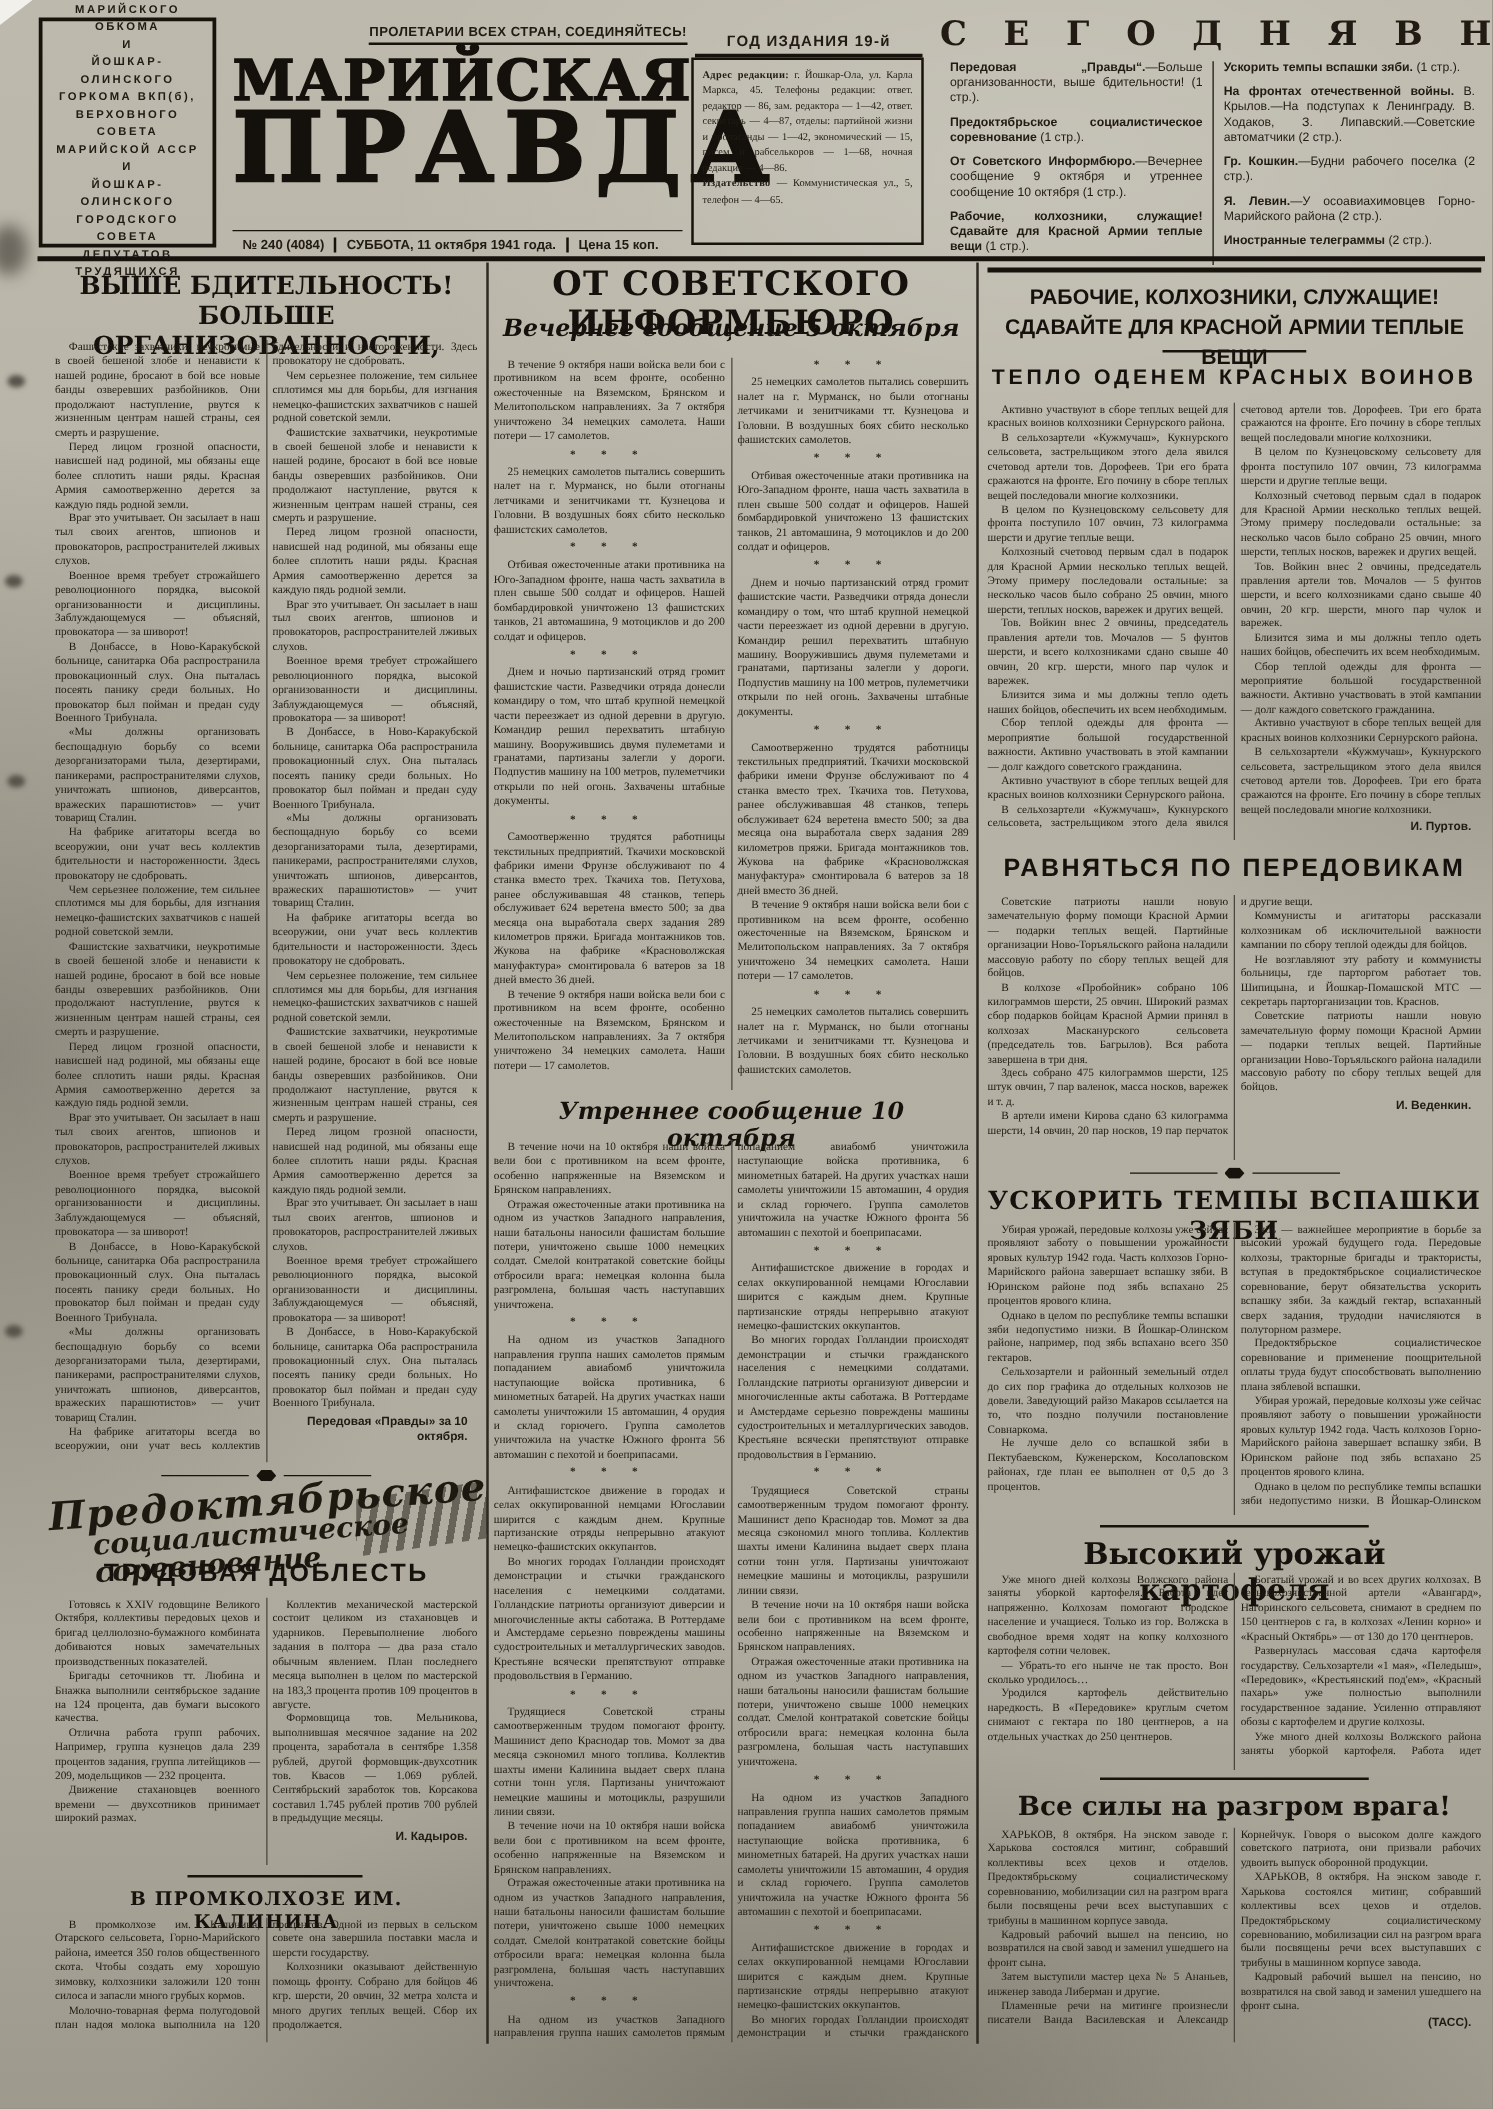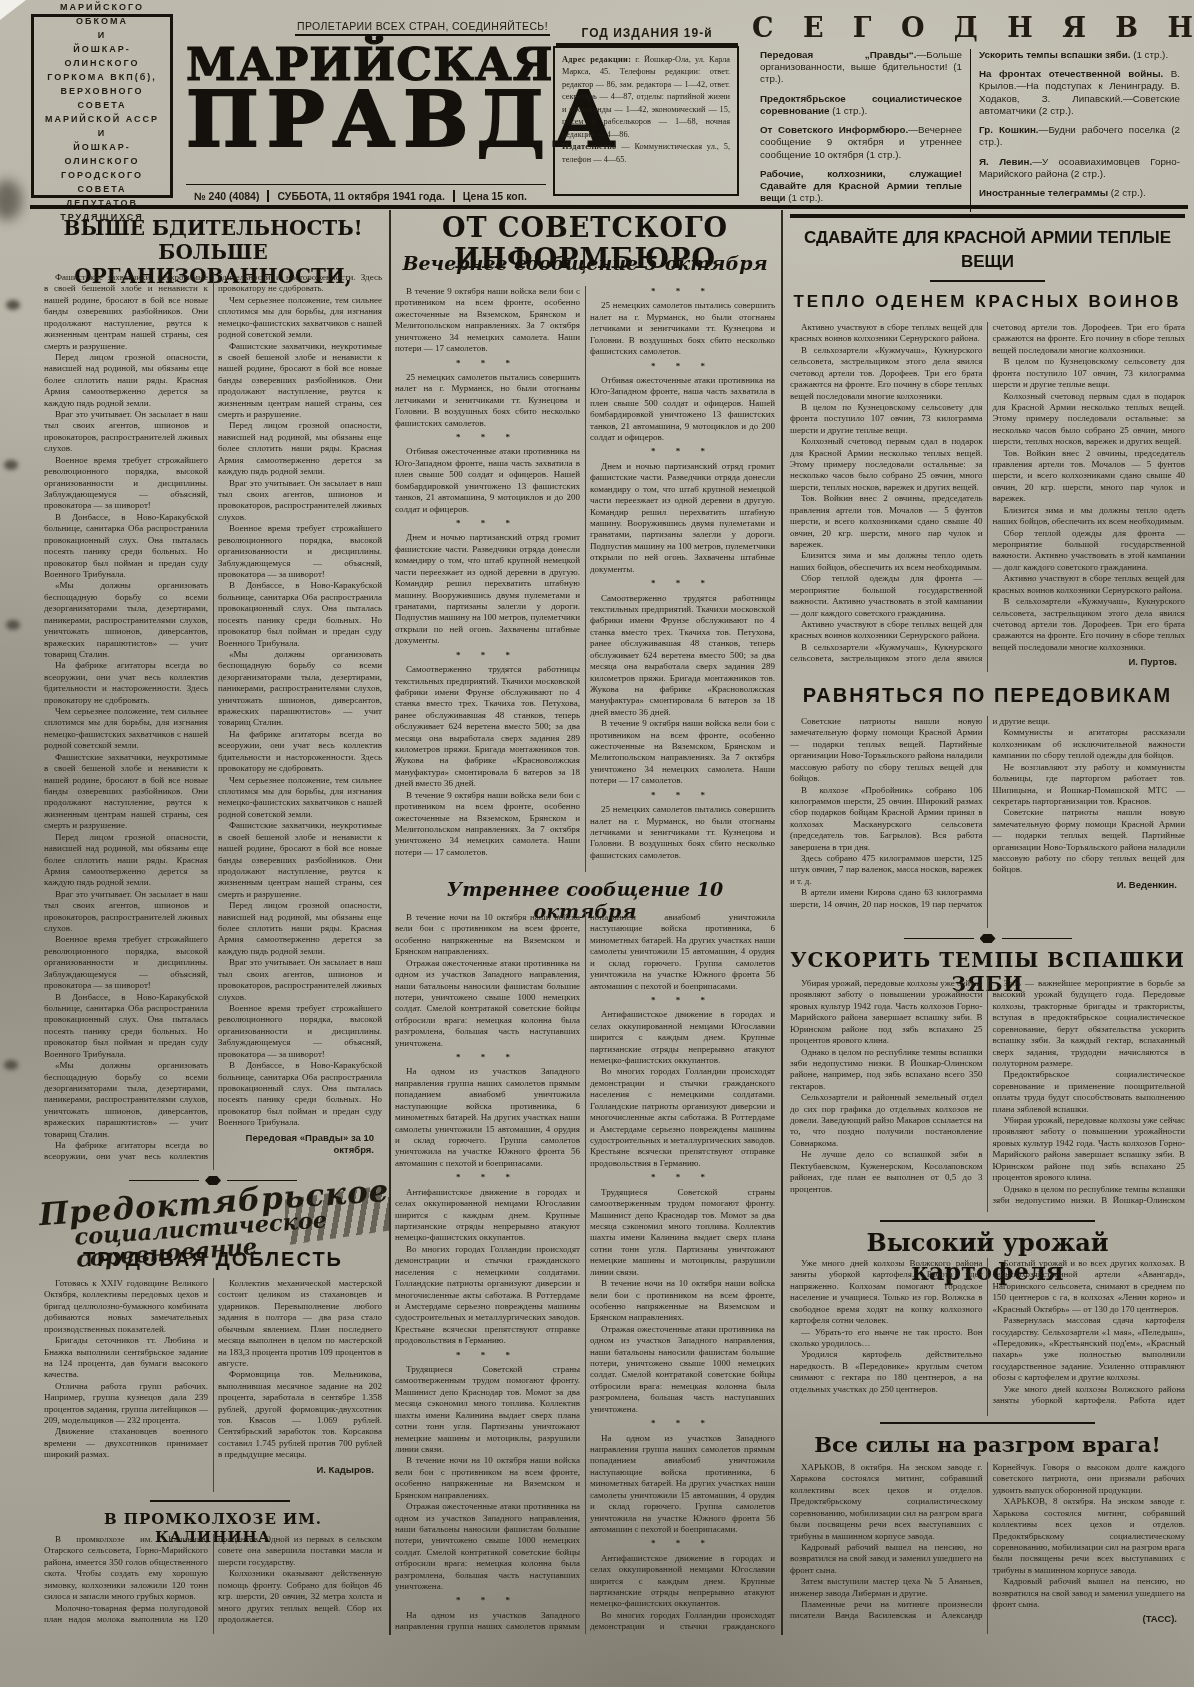--- a/index.html
+++ b/index.html
@@ -13,21 +13,21 @@
       linear-gradient(180deg,#bdb9ac 0%,#b6b2a5 40%,#aeaa9d 78%,#9d998c 100%);}
   .tex{position:absolute;border-radius:50%;filter:blur(6px);pointer-events:none;}
   .corner{position:absolute;left:0;top:0;width:26px;height:20px;background:#f2f0ea;
     clip-path:polygon(0 0,100% 0,0 100%);}
   
   .organ-box{position:absolute;left:31px;top:14px;width:142px;height:184px;border:3px solid #17120c;
     display:flex;flex-direction:column;justify-content:center;text-align:center;
     font-family:"Liberation Sans","DejaVu Sans",sans-serif;font-weight:bold;font-size:9px;
     letter-spacing:2px;line-height:1.55;padding:2px;box-sizing:border-box;}
   .slogan{position:absolute;left:295px;top:20px;width:255px;text-align:center;
-    font-family:"Liberation Sans","DejaVu Sans",sans-serif;font-weight:normal;font-size:10.5px;
+    font-family:"Liberation Sans","DejaVu Sans",sans-serif;font-weight:bold;font-size:10.5px;
     border-bottom:2px solid #17120c;padding-bottom:2px;letter-spacing:.4px;}
   .nptitle{position:absolute;left:186px;top:44px;width:352px;line-height:.95;
     font-family:"DejaVu Serif","Liberation Serif",serif;font-weight:bold;color:#14100b;}
   .nptitle .l1{font-size:45px;letter-spacing:1px;-webkit-text-stroke:1.2px #14100b;}
   .nptitle .l2{font-size:77px;letter-spacing:8px;margin-top:-4px;-webkit-text-stroke:2px #14100b;}
   .god{position:absolute;left:556px;top:26px;width:182px;text-align:center;
     font-family:"Liberation Sans","DejaVu Sans",sans-serif;font-weight:bold;font-size:12px;
     border-bottom:3px solid #17120c;padding-bottom:3px;letter-spacing:1px;}
   .addr-box{position:absolute;left:553px;top:46px;width:186px;height:150px;border:2.5px solid #17120c;
     padding:6px 7px;box-sizing:border-box;font-size:8.3px;line-height:1.5;text-align:justify;}
@@ -259,20 +259,21 @@
       <p class="cont">Отражая ожесточенные атаки противника на одном из участков Западного направления, наши батальоны наносили фашистам большие потери, уничтожено свыше 1000 немецких солдат. Смелой контратакой советские бойцы отбросили врага: немецкая колонна была разгромлена, большая часть наступавших уничтожена.</p>
       <p class="stars cont">* * *</p>
       <p class="cont">На одном из участков Западного направления группа наших самолетов прямым попаданием авиабомб уничтожила наступающие войска противника, 6 минометных батарей. На других участках наши самолеты уничтожили 15 автомашин, 4 орудия и склад горючего. Группа самолетов уничтожила на участке Южного фронта 56 автомашин с пехотой и боеприпасами.</p>
       <p class="stars cont">* * *</p>
       <p class="cont">Антифашистское движение в городах и селах оккупированной немцами Югославии ширится с каждым днем. Крупные партизанские отряды непрерывно атакуют немецко-фашистских оккупантов.</p>
       <p class="cont">Во многих городах Голландии происходят демонстрации и стычки гражданского населения с немецкими солдатами. Голландские патриоты организуют диверсии и многочисленные акты саботажа. В Роттердаме и Амстердаме серьезно повреждены машины судостроительных и металлургических заводов. Крестьяне всячески препятствуют отправке продовольствия в Германию.</p>
     </div>
 
   <div class="bigbar" style="left:790px;top:214px;width:395px;"></div>
   <div class="atitle sansT" style="left:790px;top:226px;width:395px;font-size:17px;line-height:1.4;">
+    <div>РАБОЧИЕ, КОЛХОЗНИКИ, СЛУЖАЩИЕ!</div>
     <div>СДАВАЙТЕ ДЛЯ КРАСНОЙ АРМИИ ТЕПЛЫЕ ВЕЩИ</div>
   </div>
   <div class="thinrule" style="left:930px;top:280px;width:115px;"></div>
   <div class="atitle sansT" style="left:790px;top:292px;width:395px;font-size:17px;letter-spacing:3px;font-weight:bold;">ТЕПЛО ОДЕНЕМ КРАСНЫХ ВОИНОВ</div>
   <div class="body2" style="left:790px;top:322px;width:395px;height:350px;">
       <p>Активно участвуют в сборе теплых вещей для красных воинов колхозники Сернурского района.</p>
       <p>В сельхозартели «Кужмучаш», Кукнурского сельсовета, застрельщиком этого дела явился счетовод артели тов. Дорофеев. Три его брата сражаются на фронте. Его почину в сборе теплых вещей последовали многие колхозники.</p>
       <p>В целом по Кузнецовскому сельсовету для фронта поступило 107 овчин, 73 килограмма шерсти и другие теплые вещи.</p>
       <p>Колхозный счетовод первым сдал в подарок для Красной Армии несколько теплых вещей. Этому примеру последовали остальные: за несколько часов было собрано 25 овчин, много шерсти, теплых носков, варежек и других вещей.</p>
       <p>Тов. Войкин внес 2 овчины, председатель правления артели тов. Мочалов — 5 фунтов шерсти, и всего колхозниками сдано свыше 40 овчин, 20 кгр. шерсти, много пар чулок и варежек.</p>

